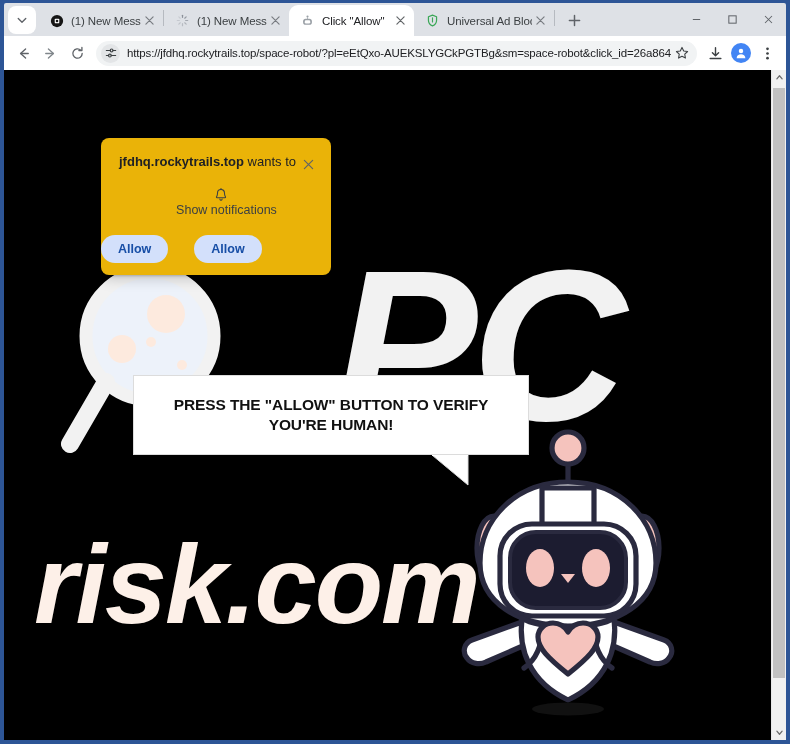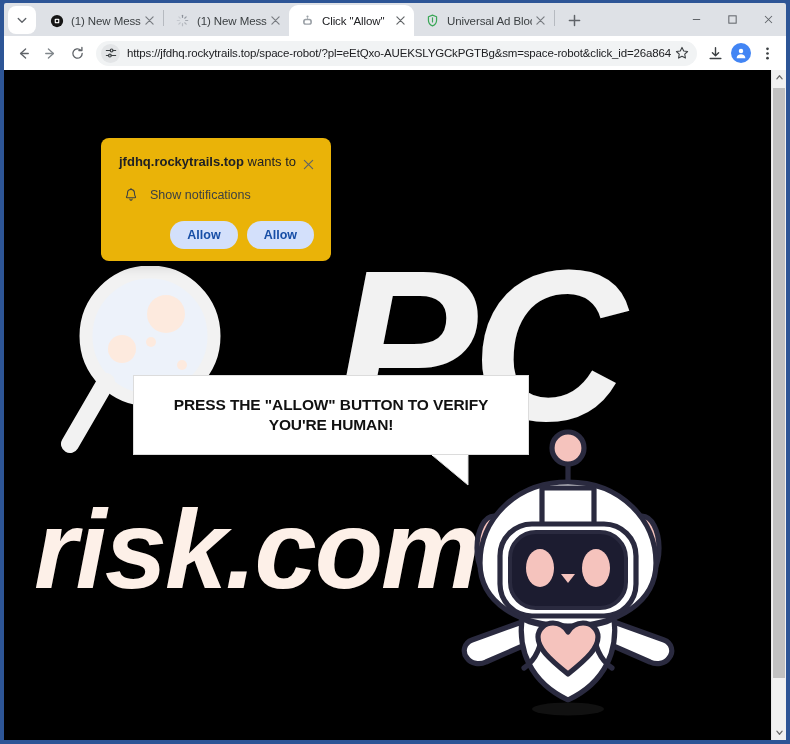--- a/index.html
+++ b/index.html
@@ -174,21 +174,21 @@
     position: absolute;
     left: 330px; top: 168px;
     font-size: 215px; font-weight: 700; font-style: italic;
     color: #f2f2f2;
     letter-spacing: -6px;
     line-height: 1;
     font-family: "Liberation Sans", sans-serif;
   }
   #wm-risk {
     position: absolute;
-    left: 30px; top: 424px;
+    left: 30px; top: 459px;
     font-size: 112px; font-weight: 700; font-style: italic;
     color: #fdf0e8;
     letter-spacing: -2px;
     line-height: 1;
     white-space: nowrap;
     font-family: "Liberation Sans", sans-serif;
   }
 
   
   #bubble {
@@ -264,29 +264,30 @@
   }
   #perm-title b { font-weight: 700; }
   #perm-close {
     width: 18px; height: 18px; flex: 0 0 auto;
     display: flex; align-items: center; justify-content: center;
     margin-top: 1px;
   }
   #perm-close svg { width: 11px; height: 11px; }
   #perm-body {
     display: flex; align-items: center;
-    padding: 14px 18px 0 22px;
+    padding: 14px 18px 0 28px;
+    flex-direction: column;
   }
   #perm-bell { width: 16px; height: 16px; flex: 0 0 auto; display:flex;align-items:center;justify-content:center; }
   #perm-bell svg { width: 14px; height: 14px; }
   #perm-opt {
     font-size: 12.5px; color: #3c4043; margin-left: 11px;
   }
   #perm-actions {
-    display: flex; justify-content: flex-end; gap: 9px;
+    display: flex; gap: 26px;
     padding: 18px 17px 0 0;
   }
   .perm-btn {
     background: #d3e0fb;
     color: #174ea6;
     border: none;
     border-radius: 15px;
     font-size: 12.5px;
     font-weight: 600;
     padding: 7px 17px;

